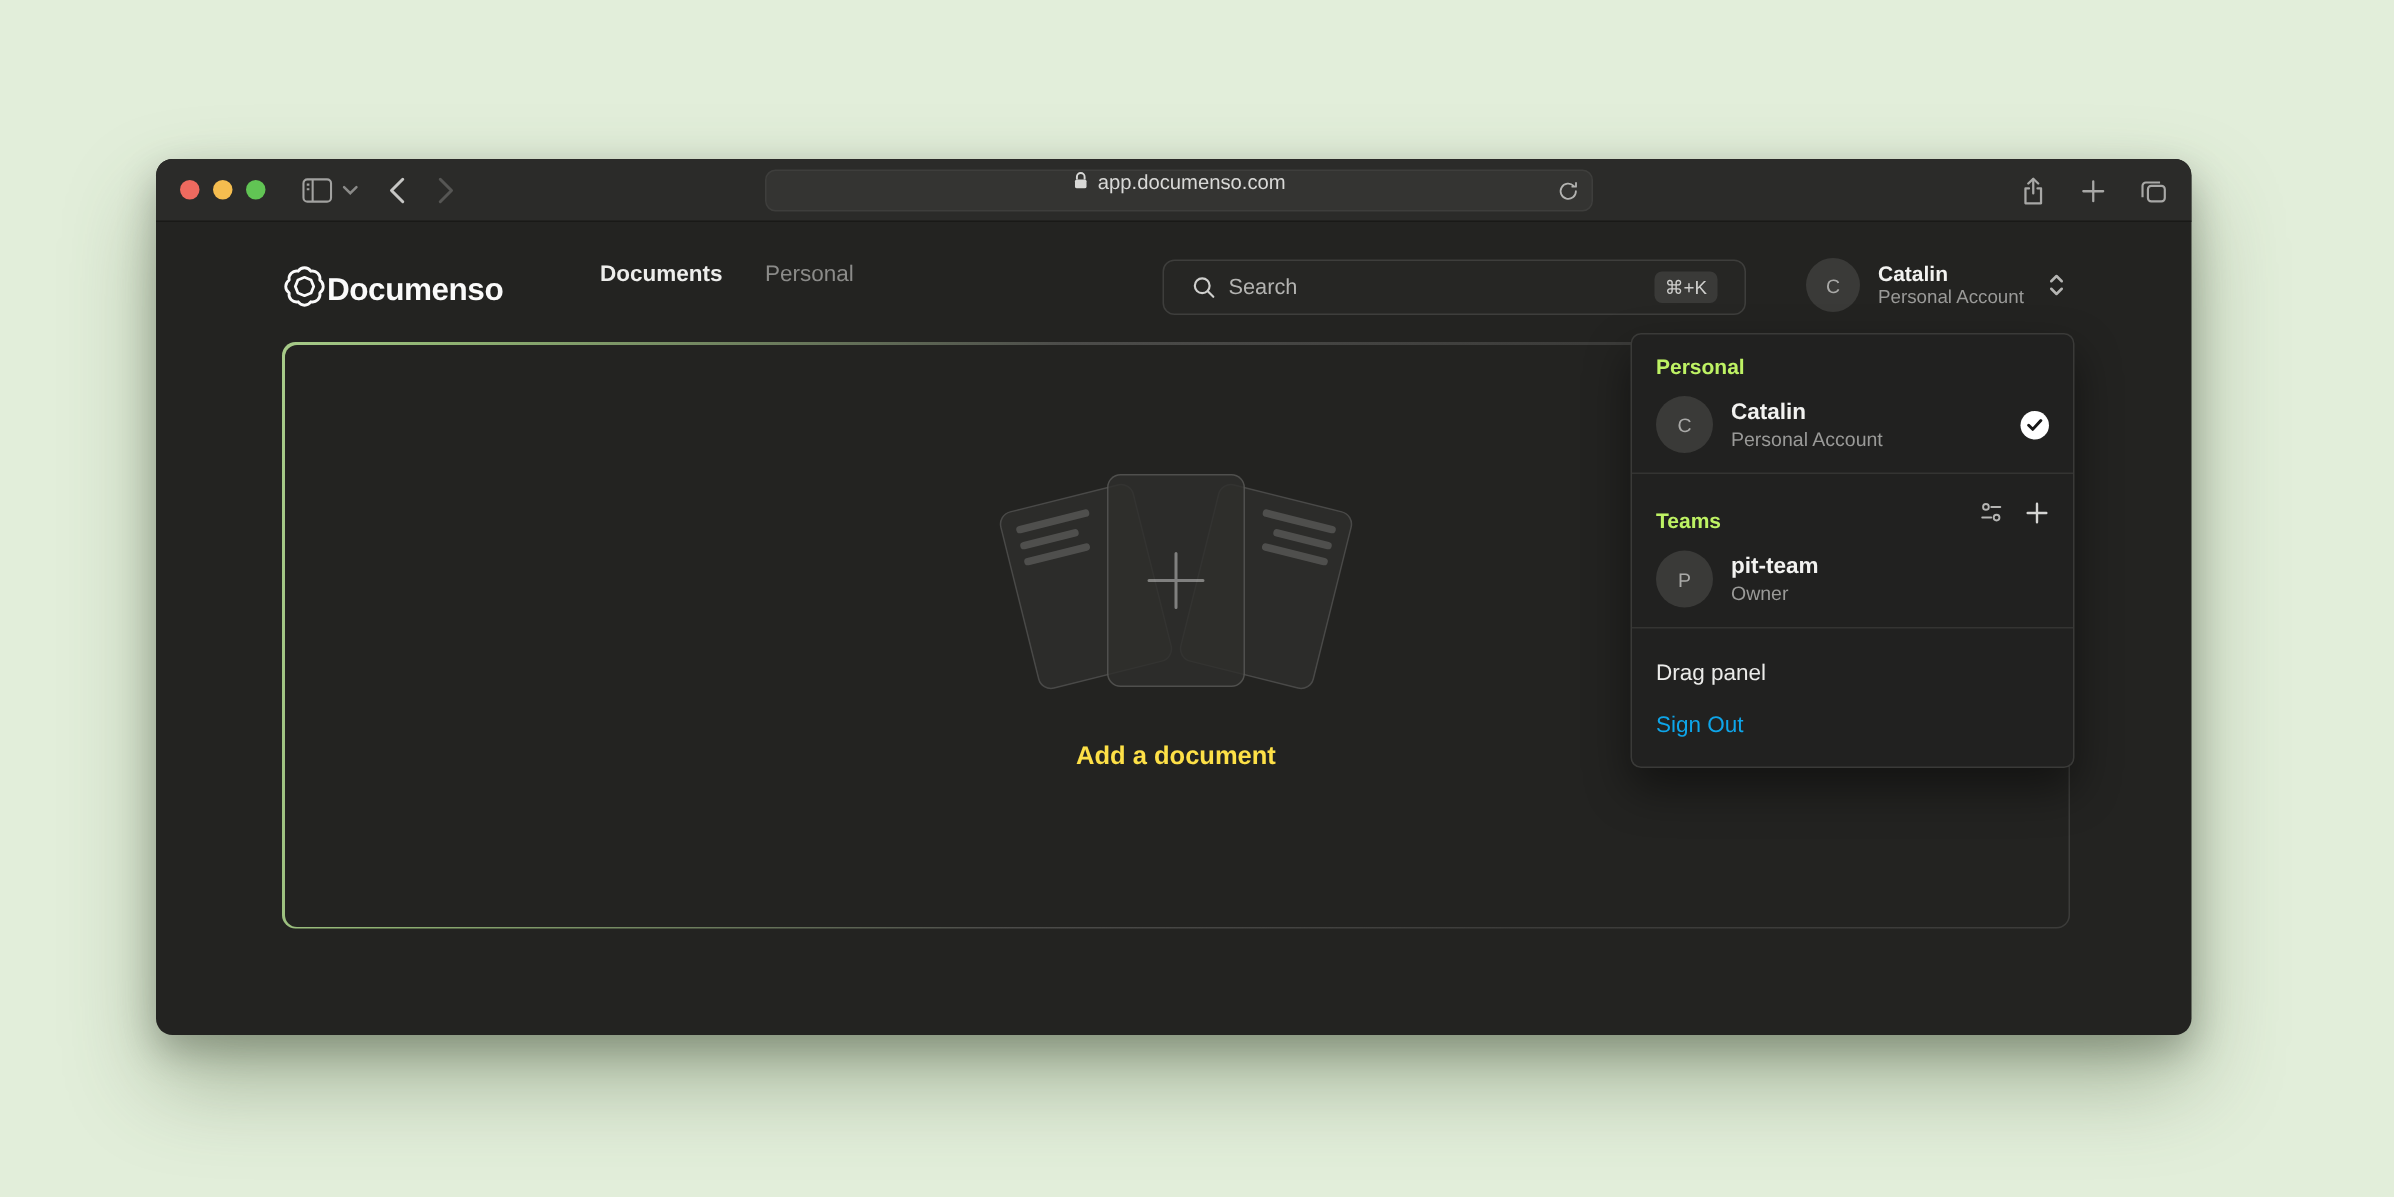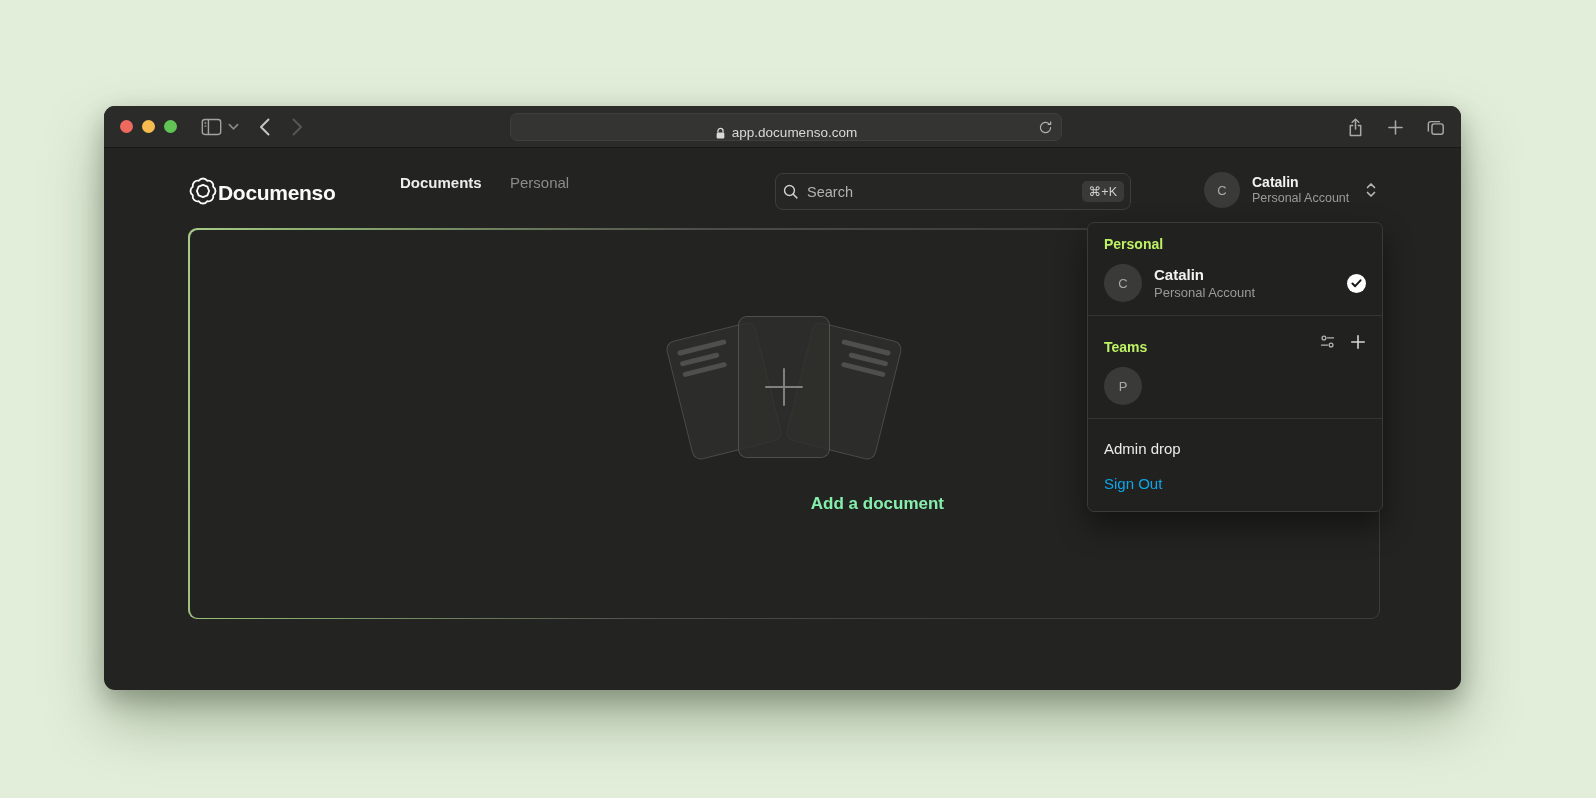--- a/index.html
+++ b/index.html
@@ -12,35 +12,35 @@
     border-radius:11px; background:#232321; overflow:hidden;
     box-shadow:0 30px 60px rgba(70,90,55,.40), 0 10px 25px rgba(0,0,0,.25); }
 
   .titlebar { position:absolute; left:0; top:0; right:0; height:42px; background:#2b2b29;
     border-bottom:1px solid #191917; display:flex; align-items:center; padding:0 16px; }
   .traffic { display:flex; gap:9px; margin-right:24px; }
   .light { width:13px; height:13px; border-radius:50%; }
   .tb-ico { display:flex; align-items:center; justify-content:center; background:none; border:none; cursor:default; }
   .tb-ico svg { display:block; }
   .urlbar { position:absolute; left:406px; top:7px; width:552px; height:28px; background:#343432;
-    border:1px solid #3e3e3c; border-radius:7px; display:flex; align-items:flex-end; justify-content:center;
+    border:1px solid #3e3e3c; border-radius:7px; display:flex; align-items:flex-start; justify-content:center;
     color:#d9d9d7; font-size:13.5px; }
   .urlbar .lock { margin-right:6px; display:flex; }
   .urlbar .reload { position:absolute; right:8px; top:5px; }
   .tb-right { position:absolute; right:16px; top:0; height:42px; display:flex; align-items:center; gap:23px; }
 
   
   .brand { position:absolute; left:84px; top:70px; display:flex; align-items:center; gap:0; }
   .brand-name { color:#fafafa; font-size:21px; font-weight:700; letter-spacing:-.3px; }
   .nav-item { position:absolute; top:68px; font-size:15px; background:none; border:none; cursor:default; }
   .nav-active { color:#ededeb; font-weight:600; }
   .nav-idle { color:#8b8b89; font-weight:500; }
 
-  .searchbar { position:absolute; left:671px; top:67px; width:356px; height:37px; background:#262624;
-    border:1px solid #3e3e3c; border-radius:8px; display:flex; align-items:center; padding:0 6px; }
+  .searchbar { position:absolute; left:671px; top:67px; width:389px; height:37px; background:#262624;
+    border:1px solid #3e3e3c; border-radius:8px; display:flex; align-items:center; padding:0 18px; }
   .searchbar input { flex:1; background:transparent; border:none; outline:none; color:#e5e5e3;
     font-size:14.5px; margin-left:8px; font-family:inherit; }
   .searchbar input::placeholder { color:#b3b3b1; opacity:1; }
   .kbd { background:#3a3a38; color:#cfcfcd; font-size:12.5px; border-radius:5px; padding:3px 7px; }
 
   .account { position:absolute; left:1100px; top:66px; display:flex; align-items:center; gap:12px; cursor:default; }
   .avatar { border-radius:50%; background:#3a3a38; color:#a9a9a7; display:flex; align-items:center;
     justify-content:center; flex:0 0 auto; }
   .av-36 { width:36px; height:36px; font-size:13px; }
   .av-38 { width:38px; height:38px; font-size:13px; }
@@ -55,21 +55,21 @@
   .doc-stack { position:relative; width:232px; height:152px; margin:0 auto; }
   .card { position:absolute; border-radius:9px; border:1px solid rgba(255,255,255,.14);
     background:rgba(255,255,255,.045); }
   .card-left  { left:10px;  top:16px; width:92px; height:122px; transform:rotate(-14deg); padding:10px 9px; }
   .card-right { right:10px; top:16px; width:92px; height:122px; transform:rotate(14deg); padding:10px 9px;
     display:flex; flex-direction:column; align-items:flex-end; }
   .card-center{ left:70px; top:2px; width:92px; height:142px; background:rgba(46,46,44,.82);
     border-color:rgba(255,255,255,.17); display:flex; align-items:center; justify-content:center; }
   .bar { height:5px; border-radius:2.5px; background:rgba(255,255,255,.17); margin-bottom:6px; }
   .b1{width:50px;} .b2{width:40px;} .b3{width:45px;}
-  .empty-title { margin-top:28px; color:#86efac; font-size:17px; font-weight:700;text-align:right; }
+  .empty-title { margin-top:28px; color:#fde047; font-size:17px; font-weight:700; }
   .empty-sub { margin-top:9px; color:#9b9b99; font-size:14.5px; }
 
   
   .dropdown { position:absolute; left:983px; top:116px; width:296px; background:#212120;
     border:1px solid #3a3a38; border-radius:7px; box-shadow:0 14px 30px rgba(0,0,0,.45);
     padding:13px 0 10px; z-index:50; }
   .dd-pad { padding:0 16px; }
   .dd-label { color:#bef264; font-size:14px; font-weight:700; margin-bottom:12px; }
   .dd-label-row { display:flex; align-items:center; justify-content:space-between; margin-bottom:12px; }
   .dd-label-row .dd-label { margin-bottom:0;margin-top:11px; }
@@ -259,23 +259,27 @@
             </button>
             <button class="ico-btn">
               <svg width="16" height="16" viewBox="0 0 18 18" fill="none" stroke="#d5d5d3" stroke-width="1.8" stroke-linecap="round">
                 <path d="M9 2v14M2 9h14"></path>
               </svg>
             </button>
           </span>
         </div>
         <div class="dd-row">
           <span class="avatar av-38">P</span>
+          <span class="dd-row-text">
+            <div class="dd-name">pit-team</div>
+            <div class="dd-sub">Owner</div>
+          </span>
         </div>
       </div>
 
       <div class="dd-sep"></div>
 
-      <button class="dd-item">Admin drop</button>
+      <button class="dd-item">Drag panel</button>
       <button class="dd-item danger">Sign Out</button>
     </div>
 
   </div>
 </div>
 
 </body></html>

